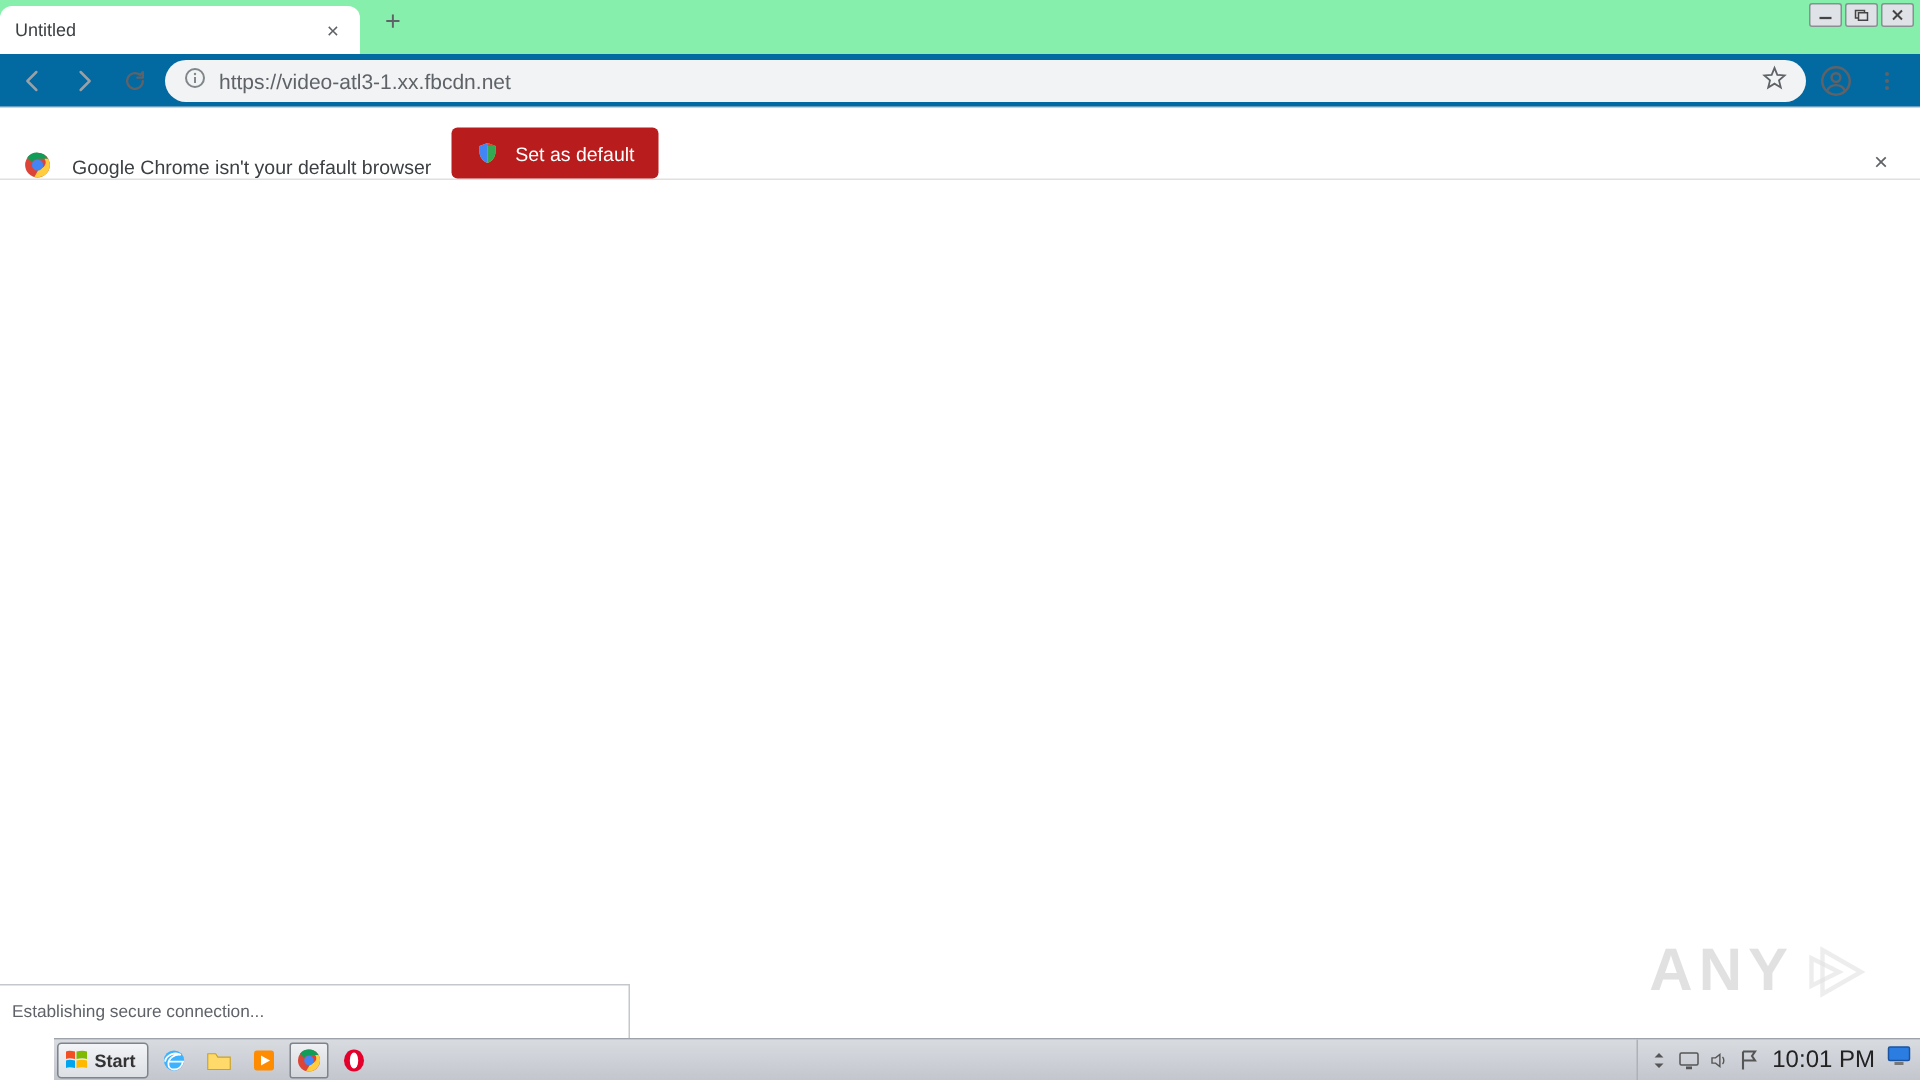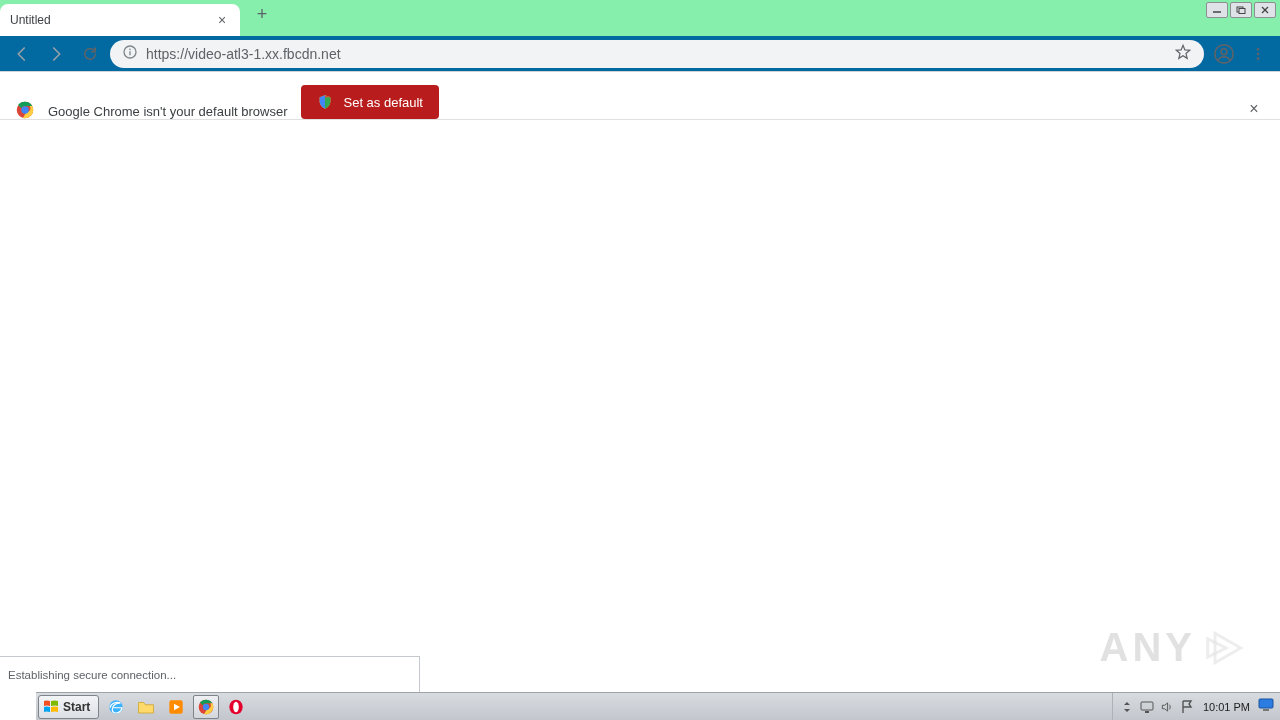--- a/index.html
+++ b/index.html
@@ -42,21 +42,21 @@
 .watermark svg { opacity: 0.35; }
 
 
 .taskbar { position: absolute; bottom: 0; left: 0; right: 0; height: 28px; background: linear-gradient(#d8dbe0, #c3c7cd); border-top: 1px solid #9ea3aa; display: flex; align-items: center; margin-left: 36px; }
 .start-btn { height: 24px; margin: 0 2px; padding: 0 8px 0 4px; border: 1px solid #7f848a; background: linear-gradient(#f2f4f7,#dcdfe4); border-radius: 3px; display: flex; align-items: center; gap: 4px; font-size: 12px; font-weight: bold; color: #333; cursor: pointer; }
 .win-flag { width: 16px; height: 14px; }
 .tb-app { width: 26px; height: 24px; margin: 0 2px; display: flex; align-items: center; justify-content: center; cursor: pointer; border-radius: 2px; }
 .tb-app.active { border: 1px solid #7f848a; background: linear-gradient(#eef0f3,#d3d6db); }
 .tray { margin-left: auto; display: flex; align-items: center; gap: 4px; padding: 0 6px; height: 100%; border-left: 1px solid #aeb2b8; }
 .tray-ic { width: 16px; height: 16px; display: flex; align-items: center; justify-content: center; color: #555; cursor: pointer; }
-.clock { font-size: 11px; color: #222; padding: 0 4px; }
+.clock { font-size: 16px; color: #222; padding: 0 4px; }
 .monitor-ic { width: 16px; height: 14px; }
 </style>
 </head>
 <body>
 
 <div class="tab-strip">
   <div class="tab">
     <span class="tab-title">Untitled</span>
     <span class="close-x">×</span>
   </div>

